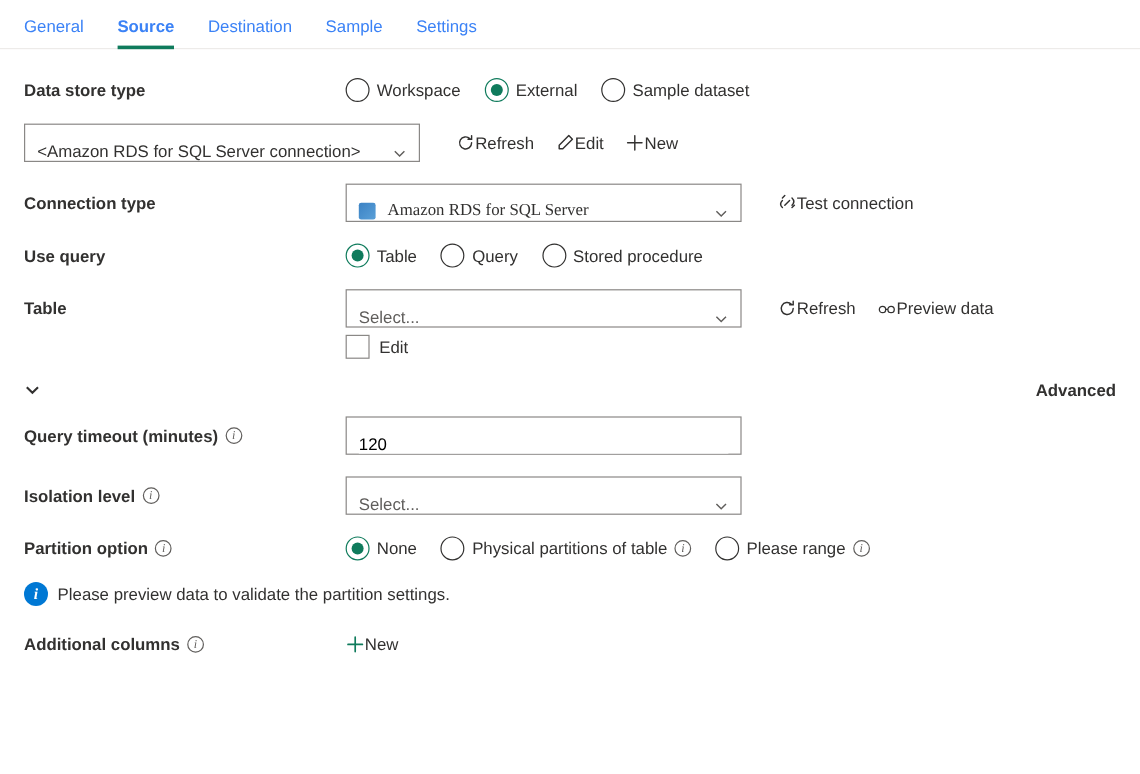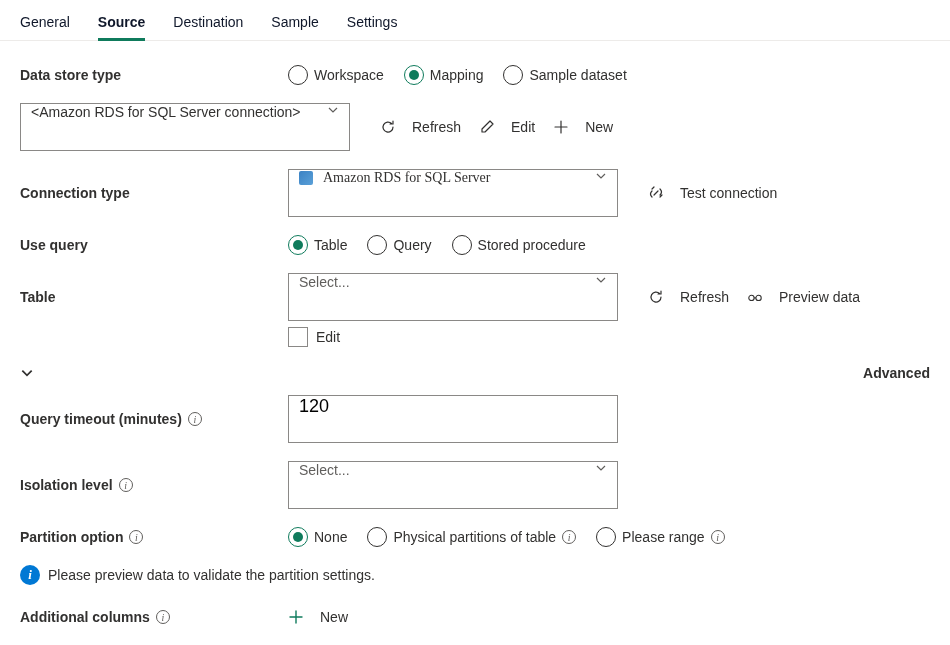--- a/index.html
+++ b/index.html
@@ -14,21 +14,21 @@
   }
   .tabs {
     display: flex;
     gap: 28px;
     padding: 6px 20px 0 20px;
     border-bottom: 1px solid #edebe9;
   }
   .tab {
     padding: 8px 0 10px 0;
     cursor: pointer;
-    color: #0f172a;
+    color: #3b82f6;
     position: relative;
   }
   .tab.active {
     font-weight: 600;
   }
   .tab.active::after {
     content: "";
     position: absolute;
     left: 0; right: 0; bottom: -1px;
     height: 3px;
@@ -75,53 +75,53 @@
     width: 10px; height: 10px;
     background: #0f7b5c;
     border-radius: 50%;
   }
   .radio-item {
     display: inline-flex;
     align-items: center;
     cursor: pointer;
   }
   .select, .input {
-    height: 48px;
+    height: 32px;
     border: 1px solid #8a8886;
     padding: 0 10px;
     display: flex;
-    align-items: flex-start;
+    align-items: flex-end;
     justify-content: space-between;
     font-size: 14px;
     background: #fff;
     width: 330px;
   }
   .select .chev {
     font-size: 12px;
     color: #605e5c;
     margin-left: 8px;
   }
   .placeholder { color: #605e5c; }
   .input input {
     border: none;
     outline: none;
     width: 100%;
-    font-size: 18px;
+    font-size: 14px;
     font-family: inherit;
   }
   .actions {
     display: flex;
     align-items: center;
     gap: 18px;
     margin-left: 10px;
   }
   .action {
     display: flex;
     align-items: flex-start;
-    gap: 16px;
+    gap: 0;
     cursor: pointer;
     color: #323130;
   }
   .icon {
     width: 16px; height: 16px;
     display: inline-flex;
     align-items: center;
     justify-content: center;
   }
   .checkbox {
@@ -198,21 +198,21 @@
 
   <div class="row">
     <div class="label-col">Data store type</div>
     <div class="field-col">
       <label class="radio-item">
         <span class="radio"></span>
         <span>Workspace</span>
       </label>
       <label class="radio-item">
         <span class="radio selected"></span>
-        <span>Mapping</span>
+        <span>External</span>
       </label>
       <label class="radio-item">
         <span class="radio"></span>
         <span>Sample dataset</span>
       </label>
     </div>
   </div>
 
   <div class="row">
     <div class="field-col">

